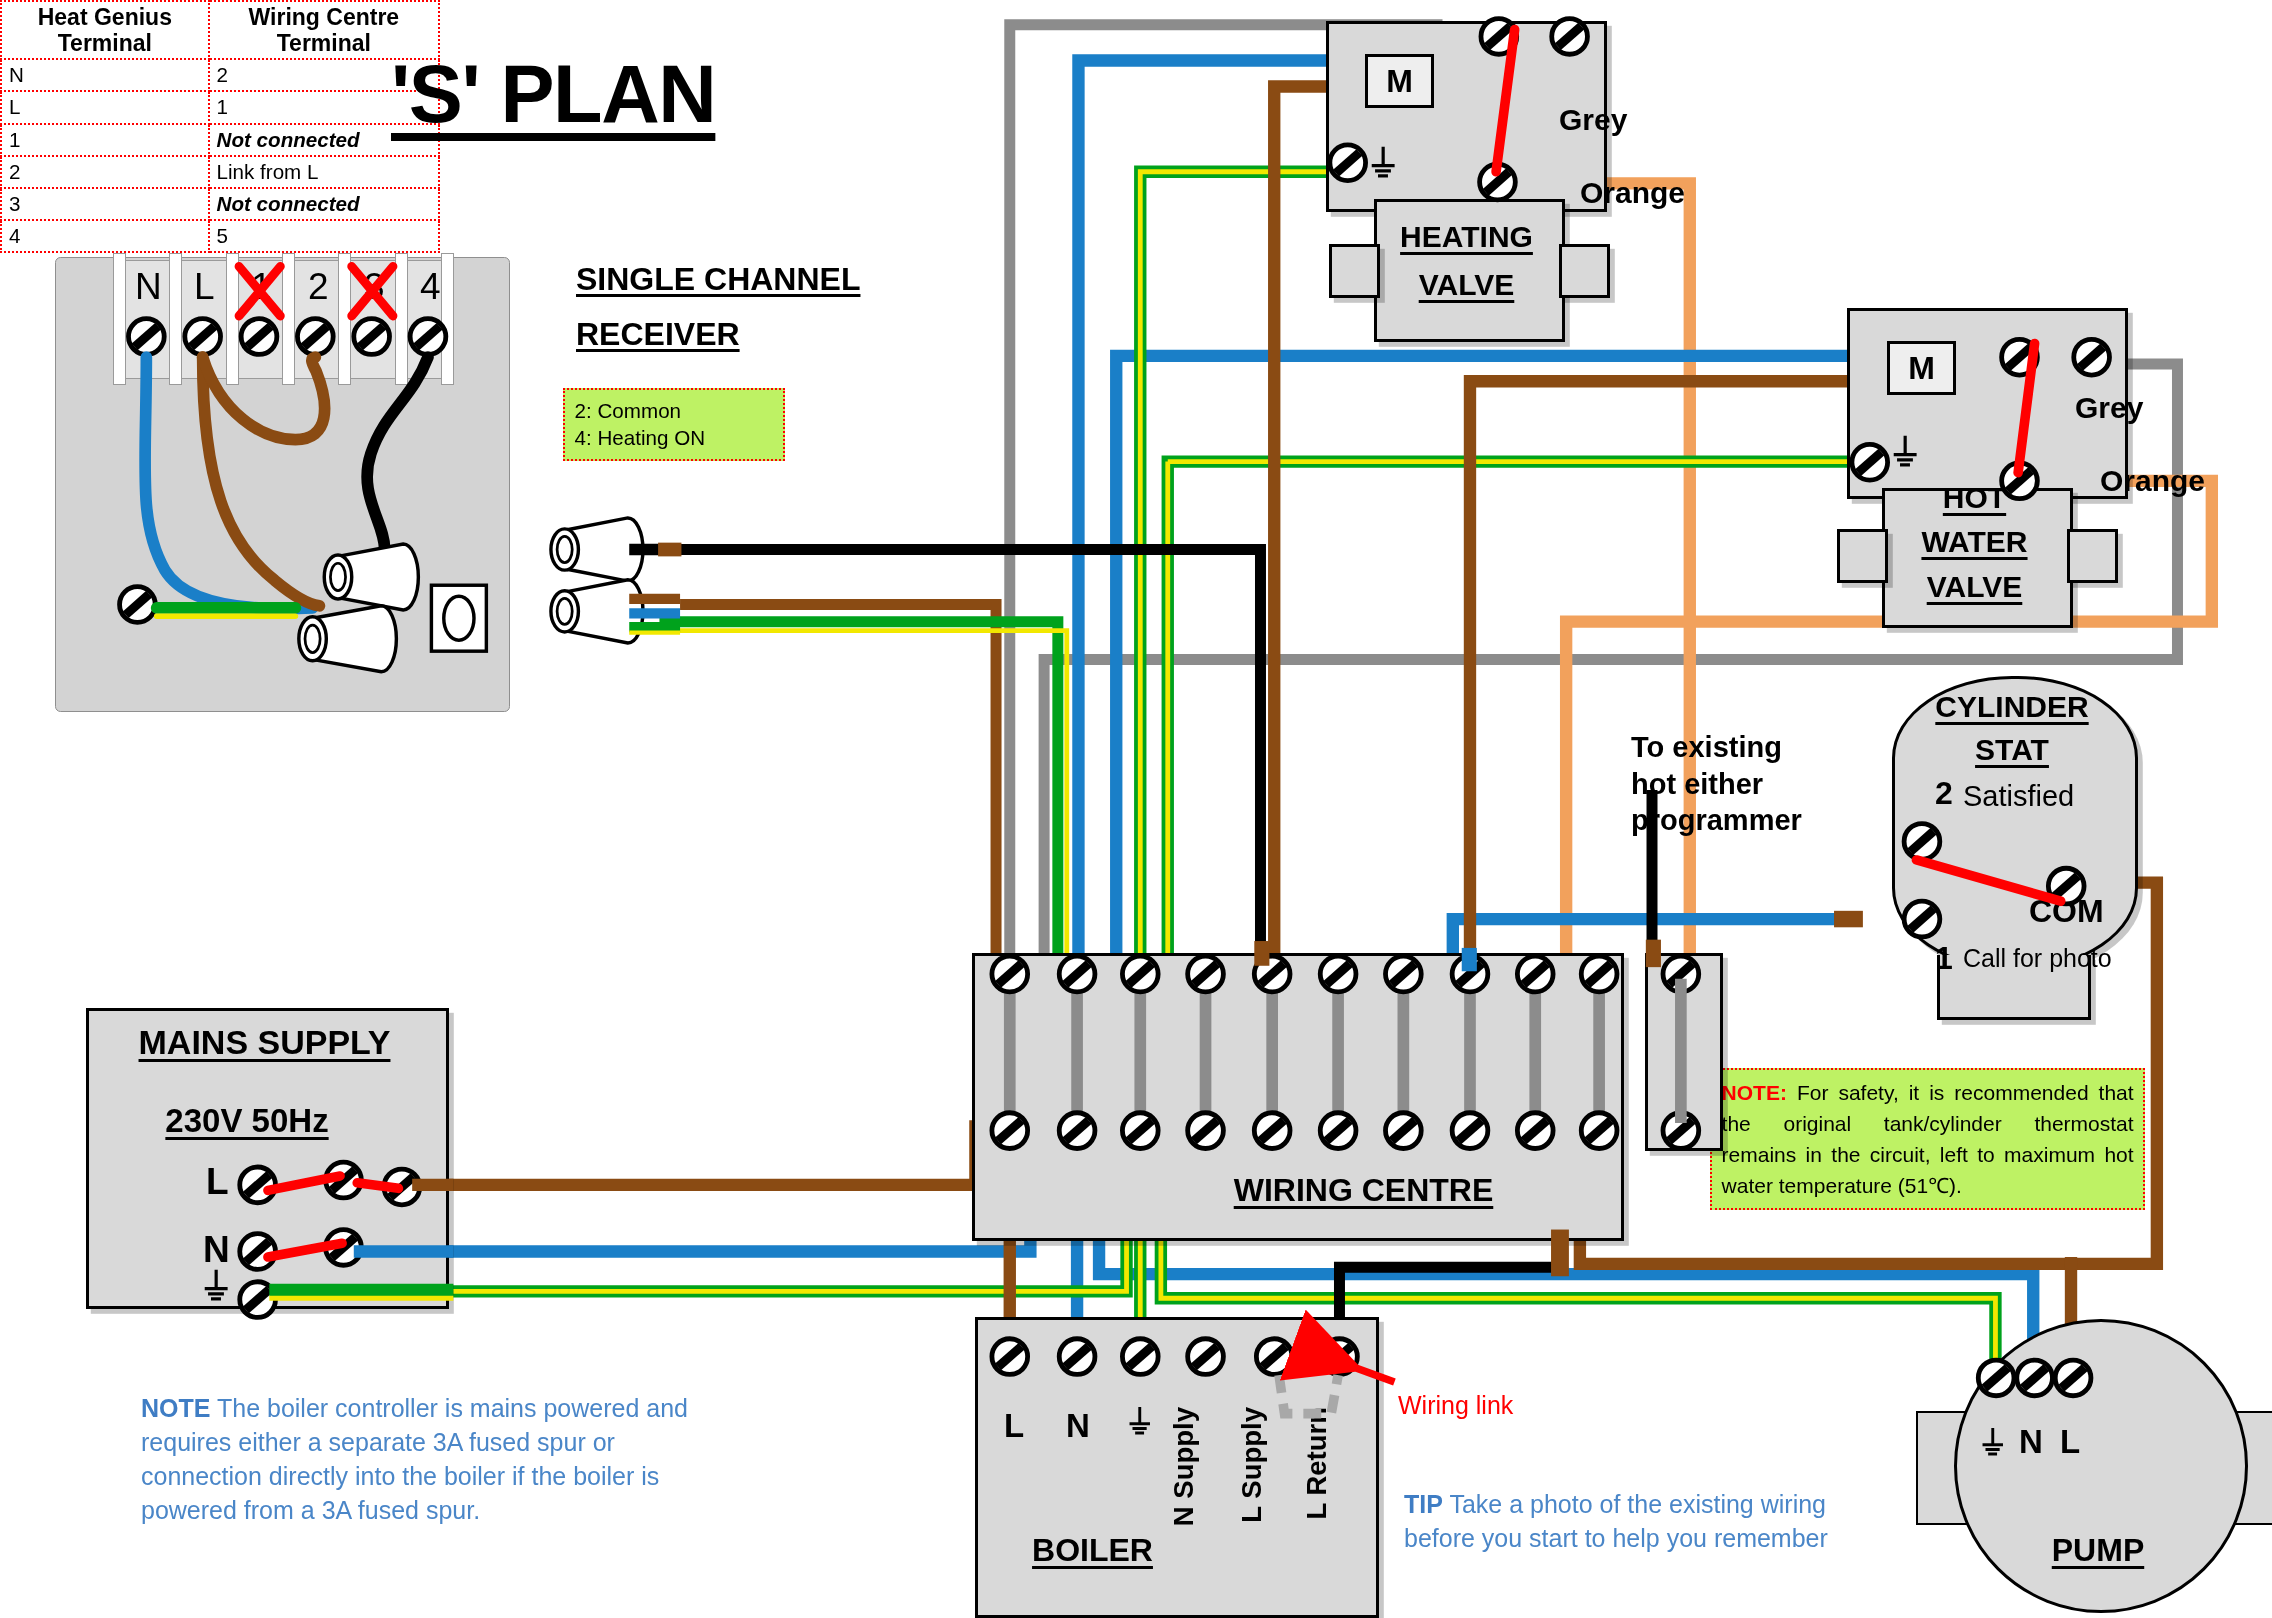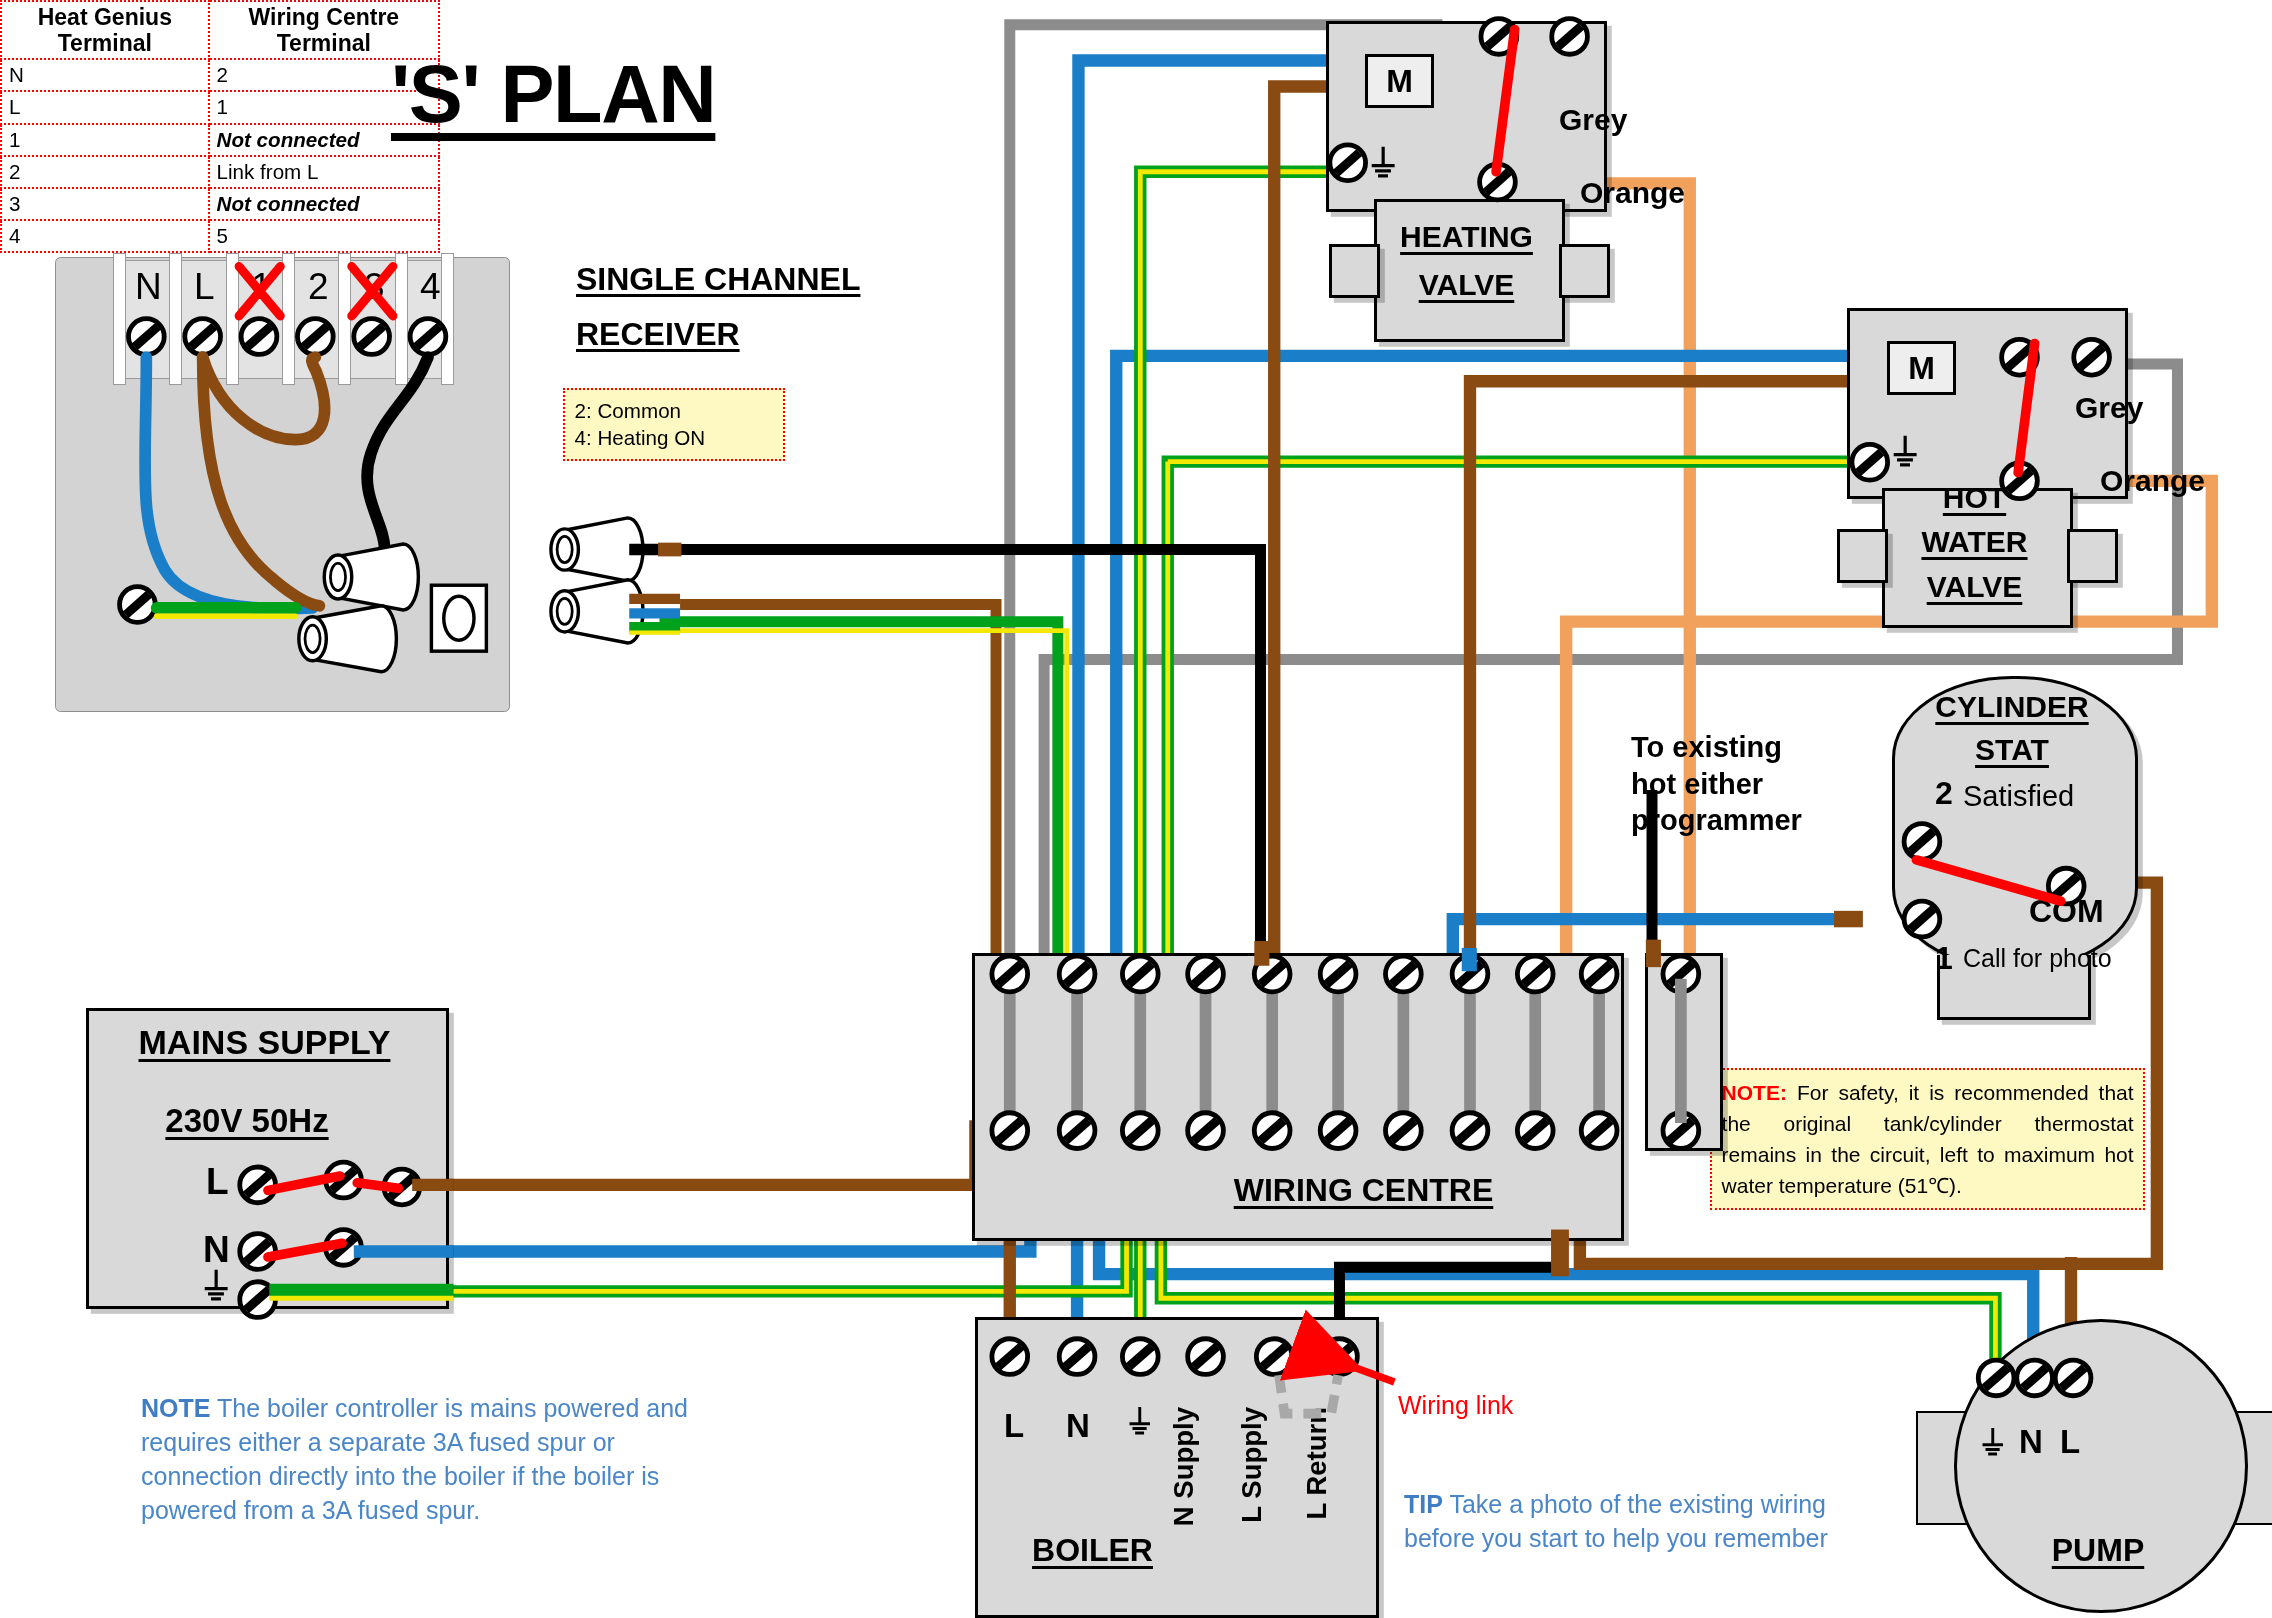--- a/index.html
+++ b/index.html
@@ -20,21 +20,21 @@
   #recStripe{left:20.6px;top:4.1px;width:20.6px;height:154px;background:#b7d8ee;}
   #recLogo{right:9.6px;top:6.9px;width:43px;height:43px;background:#e8241a;display:flex;flex-direction:column;
            align-items:center;justify-content:center;}
   #recLogo .ring{width:18px;height:18px;border:2.7px solid #fff;border-radius:50%;display:flex;align-items:center;justify-content:center;}
   #recLogo .ring i{display:block;width:6.2px;height:6.2px;background:#f7a21a;border-radius:50%;}
   #recLogo .lg{color:#fff;font-size:5.5px;font-weight:bold;line-height:5.5px;margin-top:1.4px;text-align:center;}
   .recBtn{position:absolute;right:19px;width:30px;height:22px;border:1.4px solid #9b9b9b;border-radius:11px;
           display:flex;align-items:center;justify-content:center;font-size:10.3px;color:#555;font-weight:bold;background:#fff;}
   
   .lbl{position:absolute;color:#000;font-weight:bold;}
-  .note-red{position:absolute;border:2.7px dotted #f00;background:#fef9c3;padding:6.9px 9.6px;color:#000;}
+  .note-red{position:absolute;border:2.7px dotted #f00;background:#bef264;padding:6.9px 9.6px;color:#000;}
   .note-blue{position:absolute;color:#4a86c8;font-size:25px;line-height:34px;}
   .note-blue b{color:#3f7dc4;}
   
   #mapTable{left:474px;top:822px;width:440px;border-collapse:collapse;background:#fff;font-size:20.6px;}
   #mapTable td,#mapTable th{border:2.1px dotted #f00;padding:2.1px 6.9px;color:#000;}
   #mapTable th{font-weight:bold;font-size:23px;text-align:center;line-height:26px;}
   #mapTable td{height:26px;}
   #mapTable td.ni{font-style:italic;font-weight:bold;}
   
   .greybox{position:absolute;background:#d9d9d9;border:3.4px solid #000;box-shadow:4.8px 4.8px 0 rgba(0,0,0,.22);}

